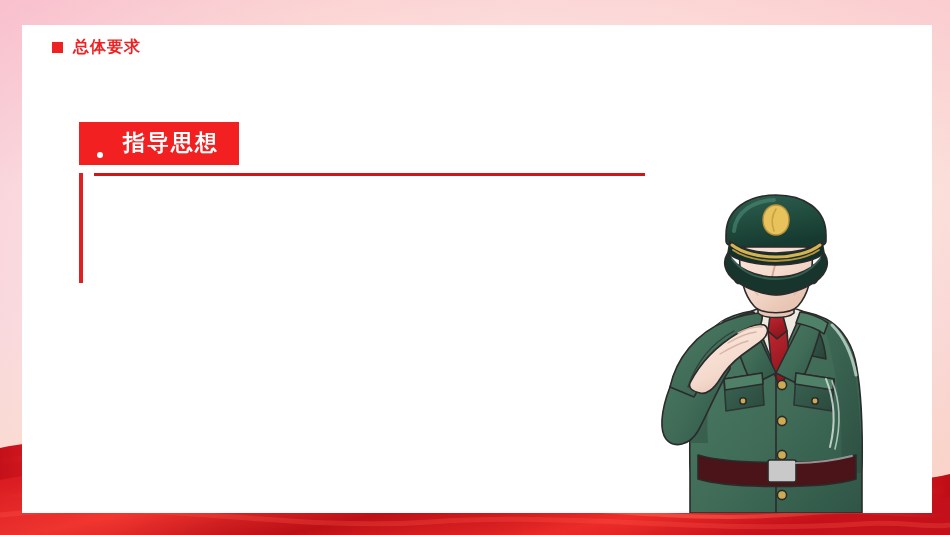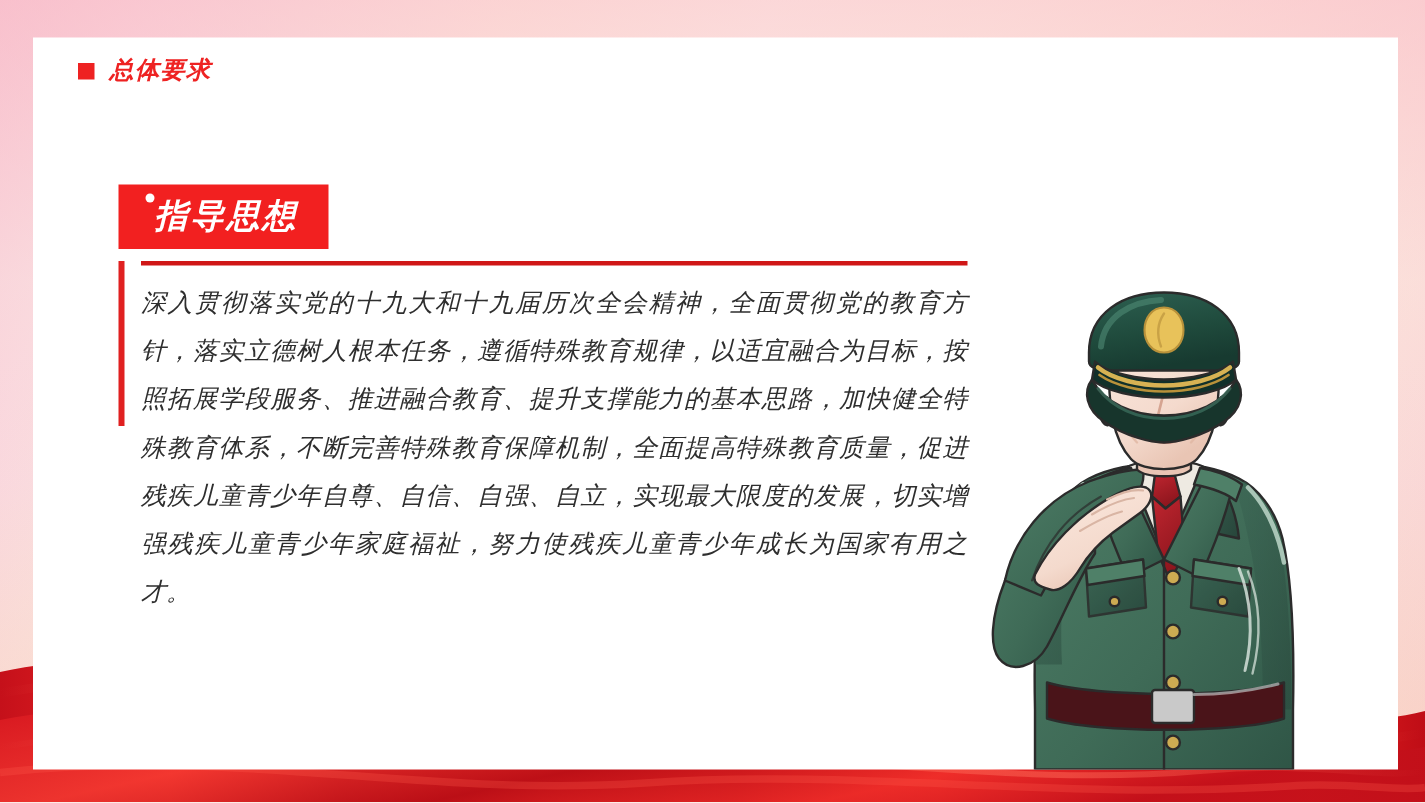--- a/index.html
+++ b/index.html
@@ -11,21 +11,20 @@
   body {
     font-family: "Liberation Sans", "DejaVu Sans", sans-serif;
   }
 
   .slide {
     position: relative;
     width: 950px;
     height: 535px;
     overflow: hidden;
     background: #fdf3ea;
-    font-style: italic;
   }
 
   
   .bg-gradient {
     position: absolute;
     inset: 0;
     background:
       linear-gradient(110deg,
         #f7c3d2 0%,
         #f9d3dc 9%,
@@ -96,22 +95,22 @@
   
   .section {
     position: absolute;
     left: 35px;
     top: 97px;
     width: 600px;
   }
 
   .tag-banner {
     display: inline-flex;
-    align-items: flex-start;
-    gap: 0;
+    align-items: flex-end;
+    gap: 20px;
     background: #f22020;
     color: #ffffff;
     padding: 6px 20px 7px 18px;
     margin-left: 22px;
     position: relative;
     z-index: 3;
   }
   .tag-dot {
     width: 6px;
     height: 6px;
@@ -236,21 +235,20 @@
     <div class="section">
 
       <div class="tag-banner">
         <span class="tag-dot"></span>
         <span class="tag-label">指导思想</span>
       </div>
 
       <div class="rule-wrap">
         <span class="v-rule"></span>
         <div class="h-rule"></div>
-        <p class="body-text">深入贯彻落实党的十九大和十九届历次全会精神，全面贯彻党的教育方针，落实立德树人根本任务，遵循特殊教育规律，以适宜融合为目标，按照拓展学段服务、推进融合教育、提升支撑能力的基本思路，加快健全特殊教育体系，不断完善特殊教育保障机制，全面提高特殊教育质量，促进残疾儿童青少年自尊、自信、自强、自立，实现最大限度的发展，切实增强残疾儿童青少年家庭福祉，努力使残疾儿童青少年成长为国家有用之才。</p>
       </div>
 
     </div>
 
     <div class="soldier">
       <svg viewBox="0 0 300 340" xmlns="http://www.w3.org/2000/svg">
         <defs>
           <linearGradient id="coat" x1="0" y1="0" x2="1" y2="1">
             <stop offset="0%" stop-color="#4d7d66"></stop>
             <stop offset="55%" stop-color="#3f6b57"></stop>

